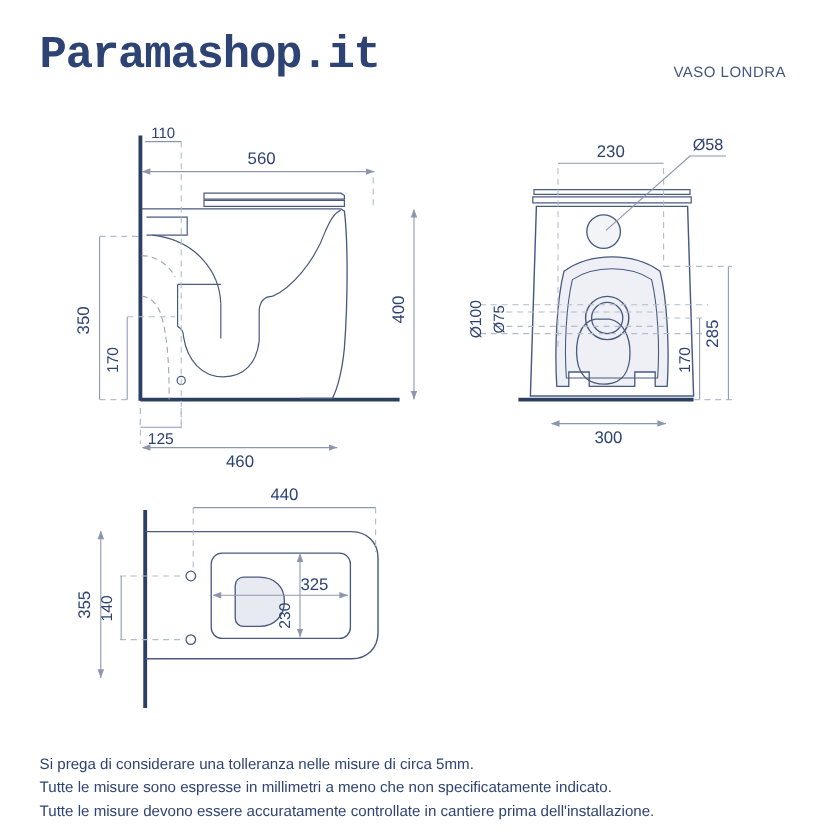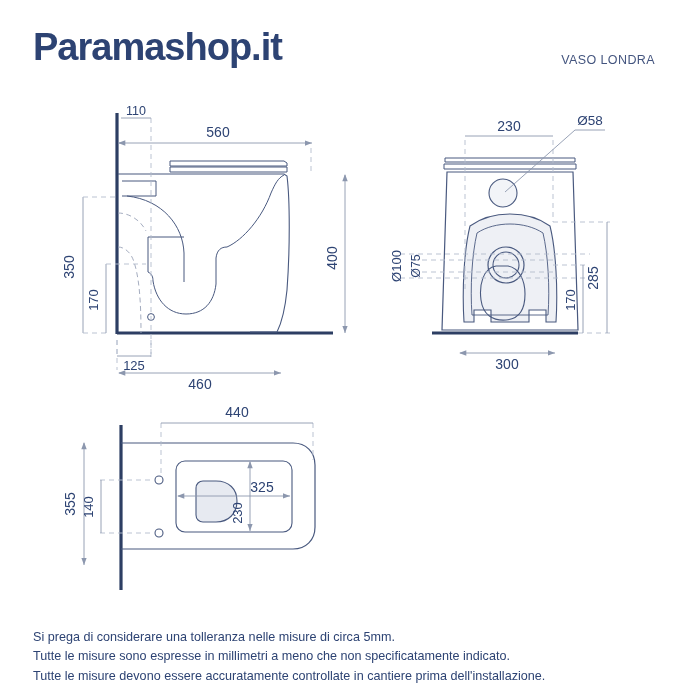--- a/index.html
+++ b/index.html
@@ -9,21 +9,21 @@
     font-family:"Liberation Sans", sans-serif;
     color:#2d3e63;
     overflow:hidden;
     position:relative;
   }
   #sheet{position:absolute;left:0;top:0;width:700px;height:700px;}
   .brand{
     position:absolute;left:33px;top:28px;
     font-size:38px;font-weight:bold;letter-spacing:-1px;
     color:#2d4373;line-height:1;
-    font-family:Liberation Sans, sans-serif;
+    font-family:Liberation Mono, monospace;
   }
   .model{
     position:absolute;right:45px;top:53px;
     font-size:12.5px;color:#44557f;letter-spacing:.4px;
     font-family:"Liberation Sans", sans-serif;
   }
   .footer{
     position:absolute;left:33px;bottom:14px;
     font-size:12.6px;line-height:19.5px;color:#2d4373;
     font-family:Liberation Sans, sans-serif;

